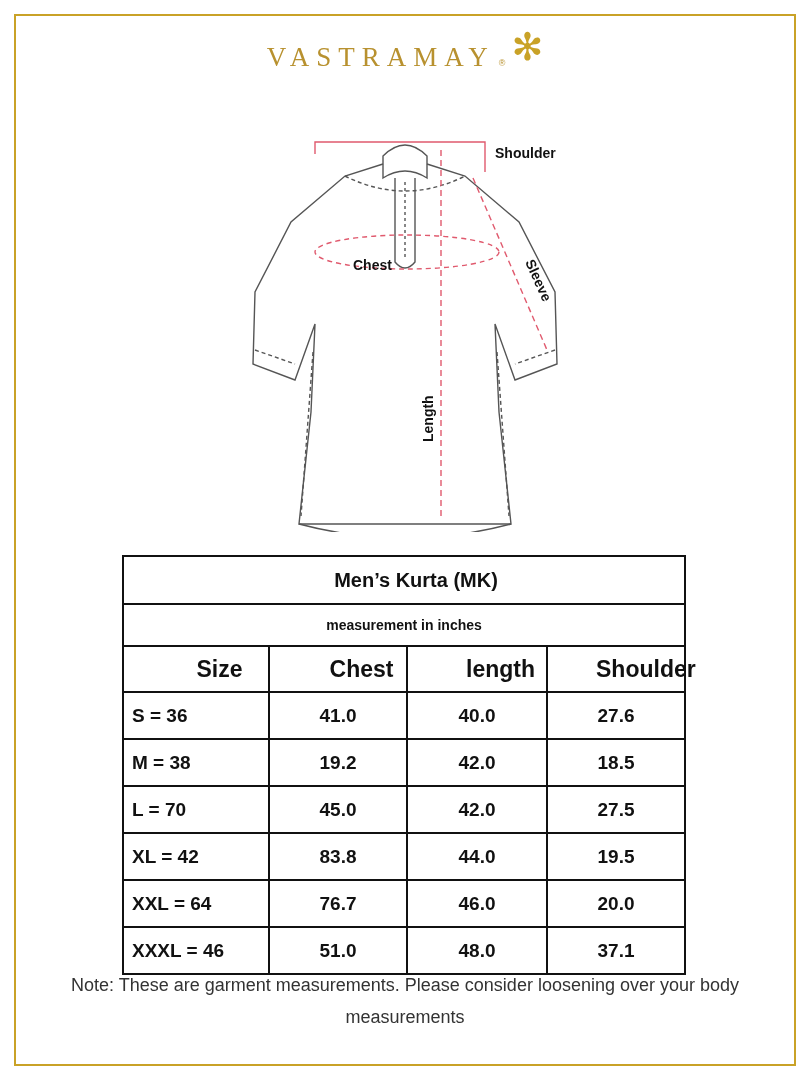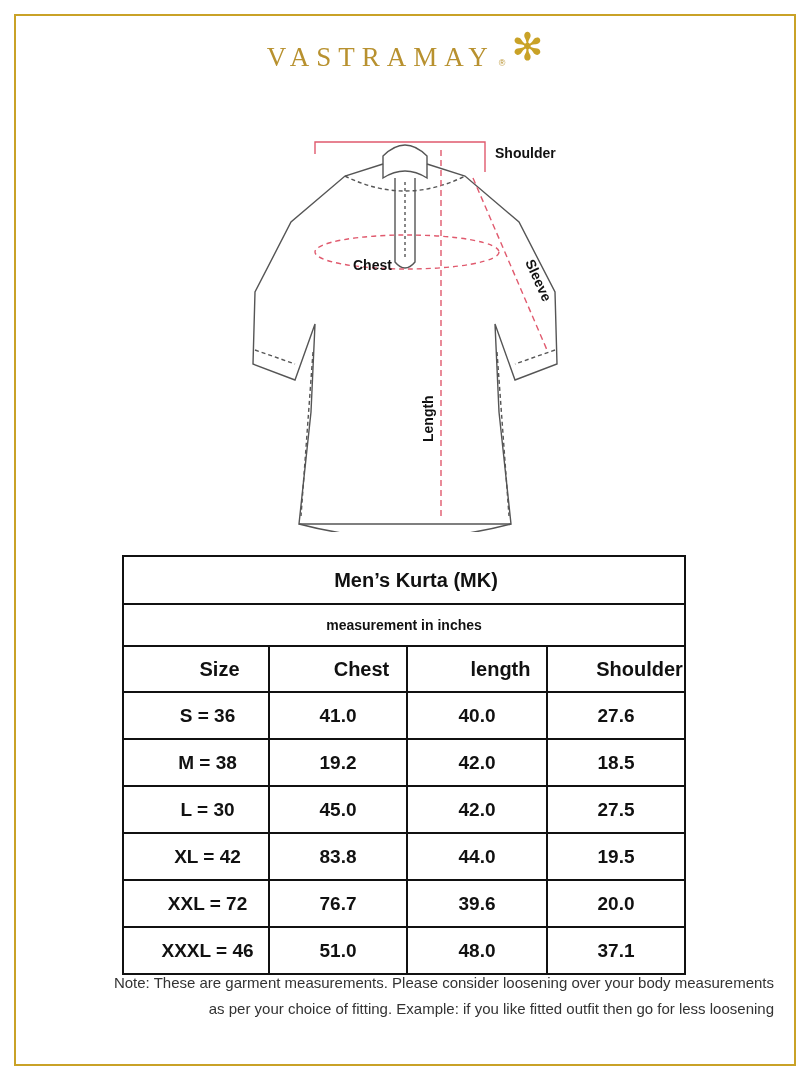--- a/index.html
+++ b/index.html
@@ -102,46 +102,46 @@
     height: 44px;
     padding-left: 25px;
   }
   .tbl-sub {
     font-size: 14px;
     font-weight: bold;
     height: 38px;
     border-radius: 17px;
   }
   .tbl-head td {
-    font-size: 20px;
+    font-size: 23px;
     font-weight: bold;
     height: 42px;
     padding-left: 48px;
   }
   .tbl-row td {
     font-size: 19px;
     font-weight: bold;
     height: 43px;
   }
   .tbl-row td.size-cell {
-    text-align: center;
-    padding-left: 24px;
+    text-align: left;
+    padding-left: 8px;
   }
   .col-size { width: 146px; }
   .col-chest { width: 138px; }
   .col-length { width: 140px; }
   .col-shoulder { width: 138px; }
 
   .note {
     position: absolute;
     left: 36px;
     top: 970px;
     width: 738px;
-    text-align: right;
-    font-size: 15px;
+    text-align: center;
+    font-size: 18px;
     line-height: 1.75;
     color: #333333;
   }
   .note .l2 { display: block; }
 </style>
 </head>
 <body>
 
 <div class="page">
 
@@ -221,44 +221,43 @@
         <td>40.0</td>
         <td>27.6</td>
       </tr>
       <tr class="tbl-row">
         <td class="size-cell">M = 38</td>
         <td>19.2</td>
         <td>42.0</td>
         <td>18.5</td>
       </tr>
       <tr class="tbl-row">
-        <td class="size-cell">L = 30</td>
+        <td class="size-cell">L = 70</td>
         <td>45.0</td>
         <td>42.0</td>
         <td>27.5</td>
       </tr>
       <tr class="tbl-row">
         <td class="size-cell">XL = 42</td>
         <td>83.8</td>
         <td>44.0</td>
         <td>19.5</td>
       </tr>
       <tr class="tbl-row">
-        <td class="size-cell">XXL = 72</td>
+        <td class="size-cell">XXL = 64</td>
         <td>76.7</td>
-        <td>39.6</td>
+        <td>46.0</td>
         <td>20.0</td>
       </tr>
       <tr class="tbl-row">
         <td class="size-cell">XXXL = 46</td>
         <td>51.0</td>
         <td>48.0</td>
         <td>37.1</td>
       </tr>
     </tbody>
   </table>
 
   <div class="note">
     <span>Note: These are garment measurements. Please consider loosening over your body measurements</span>
-    <span class="l2">as per your choice of fitting. Example: if you like fitted outfit then go for less loosening</span>
   </div>
 
 </div>
 
 </body></html>

